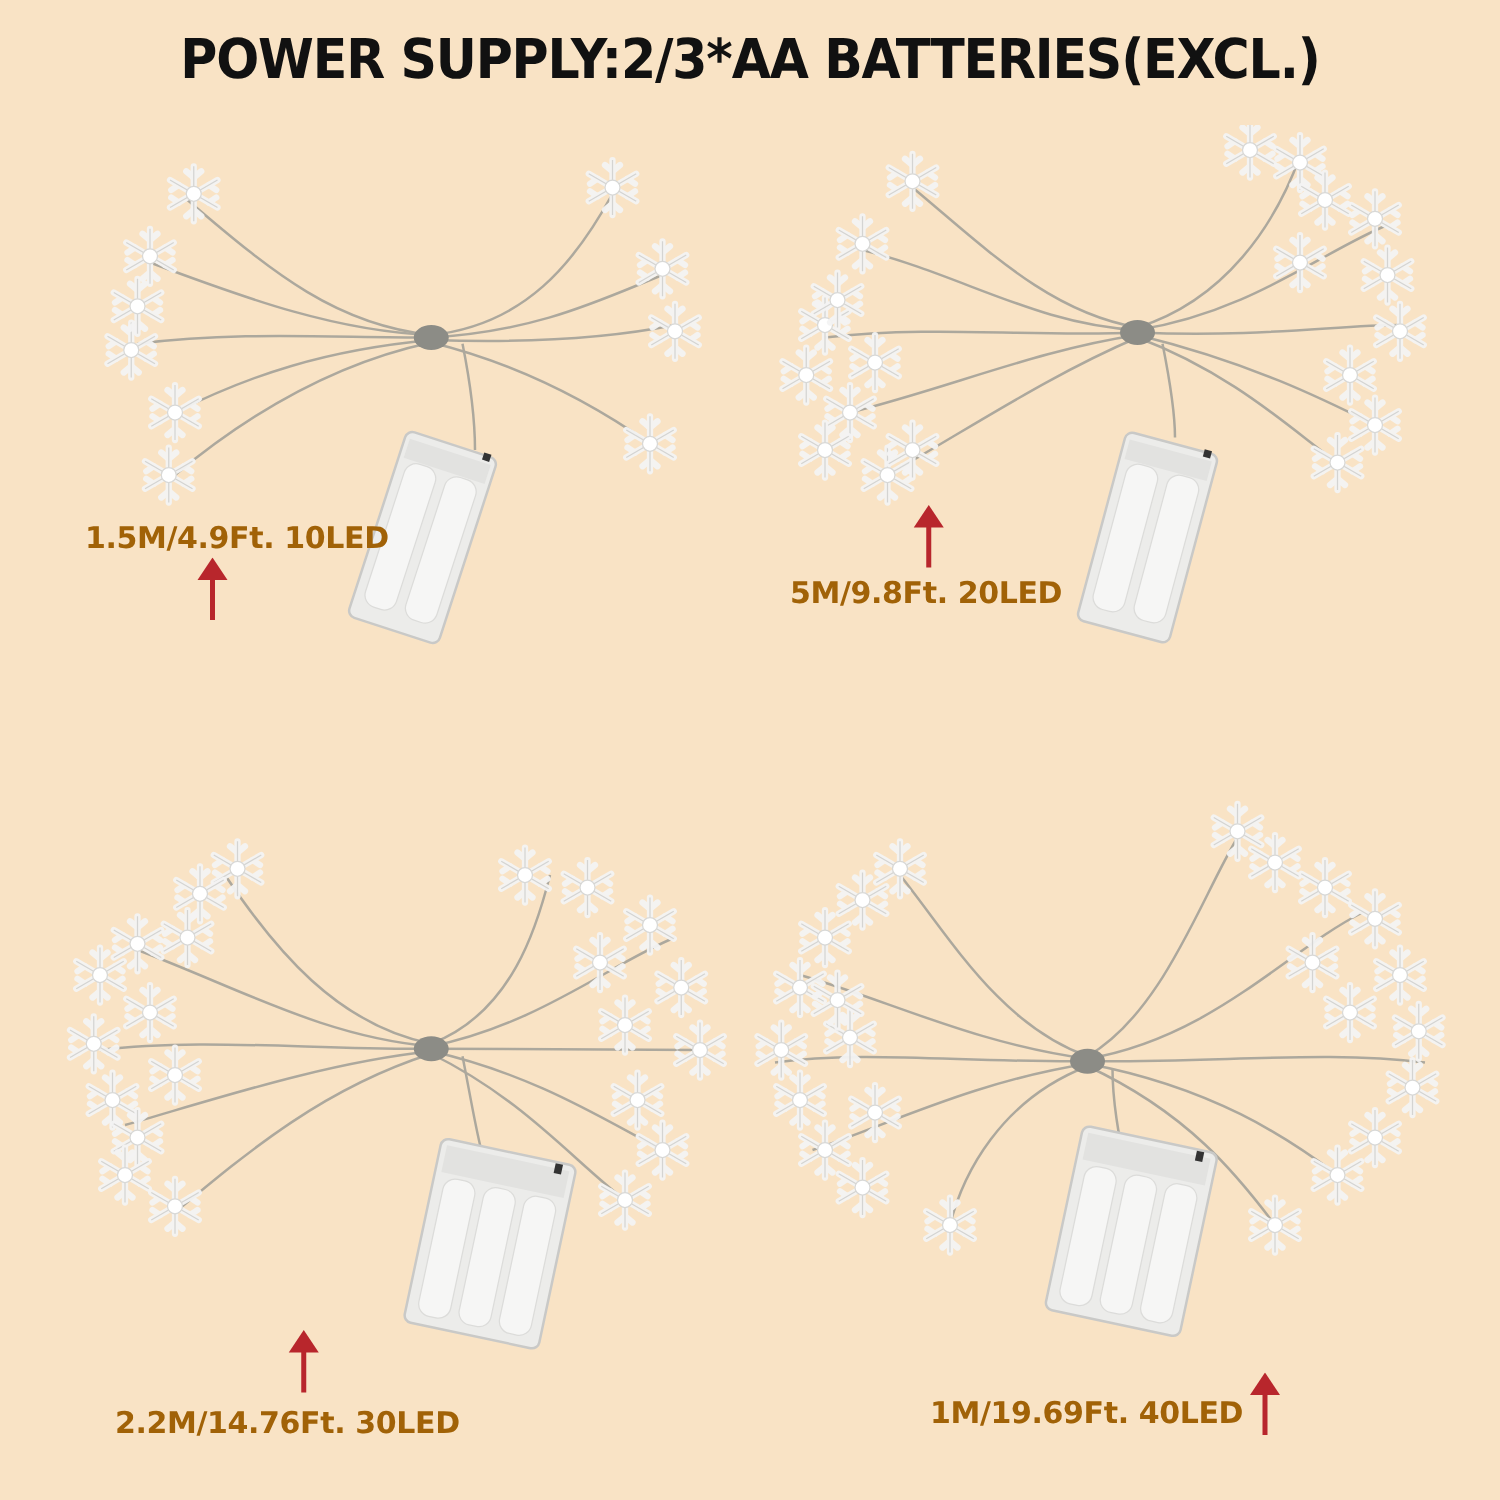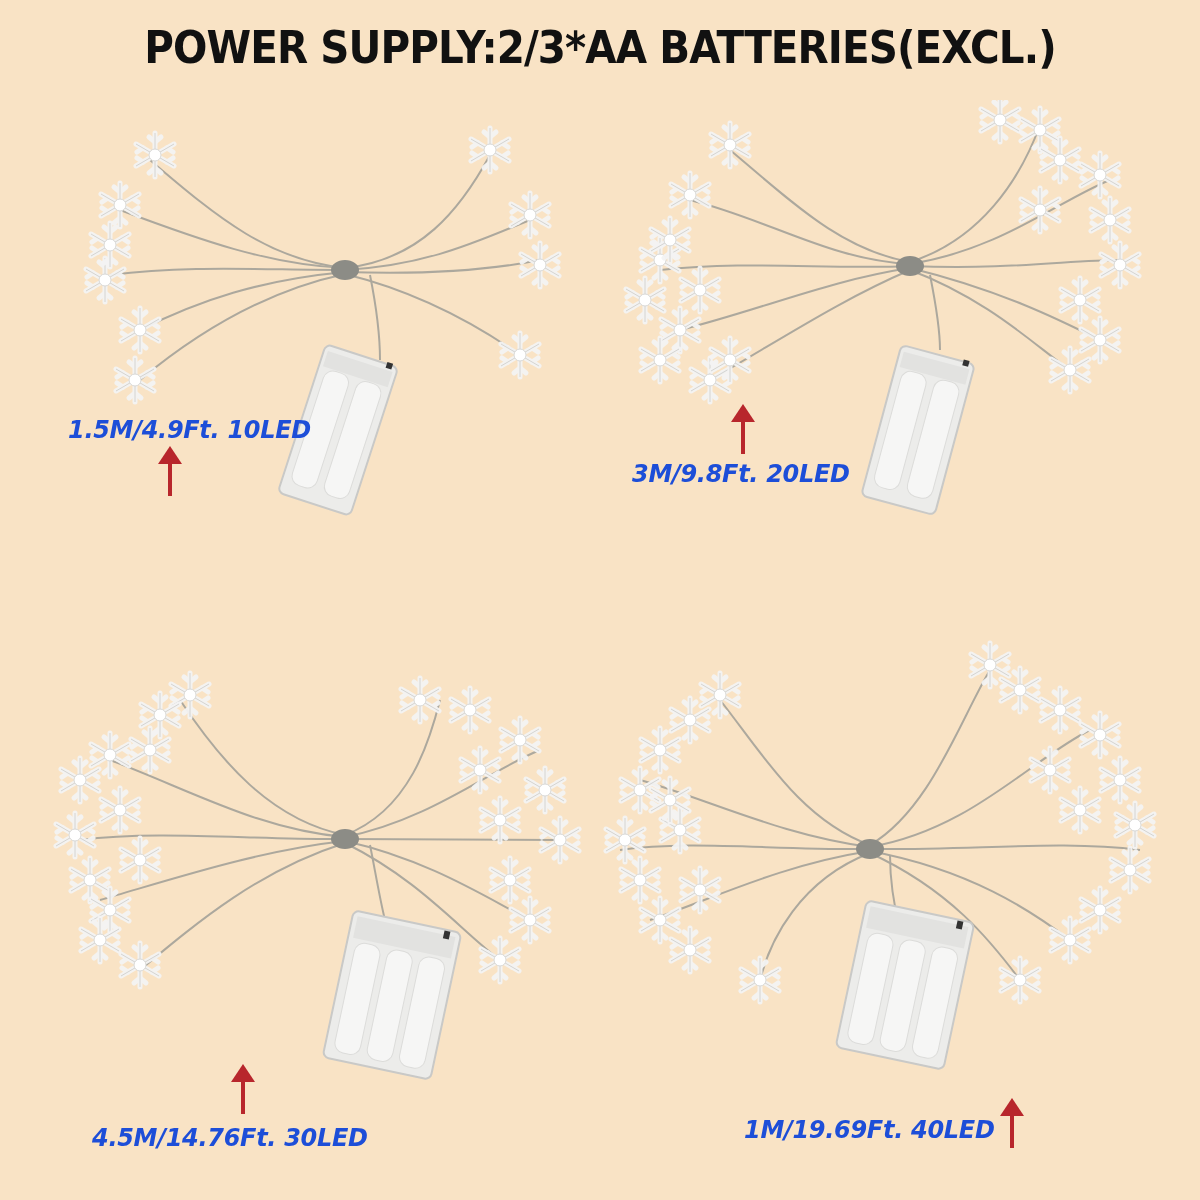--- a/index.html
+++ b/index.html
@@ -24,24 +24,23 @@
     .panel {
       position: absolute;
       width: 600px; height: 560px;
     }
     .panel svg.scene { position: absolute; left: 0; top: 0; }
     .label {
       position: absolute;
       font-family: "DejaVu Sans", sans-serif;
       font-weight: bold;
       font-size: 24px;
-      color: #1d4ed8;
+      color: #a16207;
       white-space: nowrap;
       letter-spacing: -0.3px;
-      font-style: italic;
     }
     .arrow { position: absolute; }
   </style>
 </head>
 <body>
 
 <svg width="0" height="0" style="position:absolute">
   <defs>
     <g id="flake">
       <g stroke="#f4f4f4" stroke-width="5" stroke-linecap="round" fill="none" opacity="0.95">
@@ -163,21 +162,21 @@
       <use href="#flake" x="440" y="110"></use>
         <use href="#flake" x="460" y="60"></use>
     </g>
     <g transform="translate(318,330) rotate(15)">
       <use href="#battery2"></use>
     </g>
   </svg>
   <svg class="arrow" width="30" height="52" style="left:128px; top:304px;">
       <use href="#arrowup" x="15" y="0"></use>
     </svg>
-  <div class="label" style="left:32px; top:360px;">3M/9.8Ft. 20LED</div>
+  <div class="label" style="left:32px; top:360px;">5M/9.8Ft. 20LED</div>
 </div>
 
 <div class="panel" style="left:0; top:640px;">
   <svg class="scene" width="600" height="480">
     <g stroke="#9a9a94" stroke-width="2" fill="none" opacity="0.8">
       <path d="M345 195 C 270 180, 220 120, 180 60"></path>
       <path d="M345 197 C 260 190, 190 150, 110 120"></path>
       <path d="M345 199 C 250 200, 160 190, 80 200"></path>
       <path d="M345 201 C 260 210, 170 240, 100 260"></path>
       <path d="M345 203 C 260 230, 200 280, 140 330"></path>
@@ -213,21 +212,21 @@
       <use href="#flake" x="480" y="130"></use>
         <use href="#flake" x="500" y="180"></use>
     </g>
     <g transform="translate(392,355) rotate(12)">
       <use href="#battery3"></use>
     </g>
   </svg>
   <svg class="arrow" width="30" height="52" style="left:228px; top:424px;">
       <use href="#arrowup" x="15" y="0"></use>
     </svg>
-  <div class="label" style="left:92px; top:484px;">4.5M/14.76Ft. 30LED</div>
+  <div class="label" style="left:92px; top:484px;">2.2M/14.76Ft. 30LED</div>
 </div>
 
 <div class="panel" style="left:600px; top:640px;">
   <svg class="scene" width="600" height="480">
     <g stroke="#9a9a94" stroke-width="2" fill="none" opacity="0.8">
       <path d="M270 205 C 200 180, 160 110, 120 60"></path>
       <path d="M270 207 C 180 195, 110 160, 40 140"></path>
       <path d="M270 209 C 170 210, 90 200, 20 210"></path>
       <path d="M270 211 C 180 225, 110 260, 50 280"></path>
       <path d="M270 213 C 200 240, 170 300, 160 340"></path>

